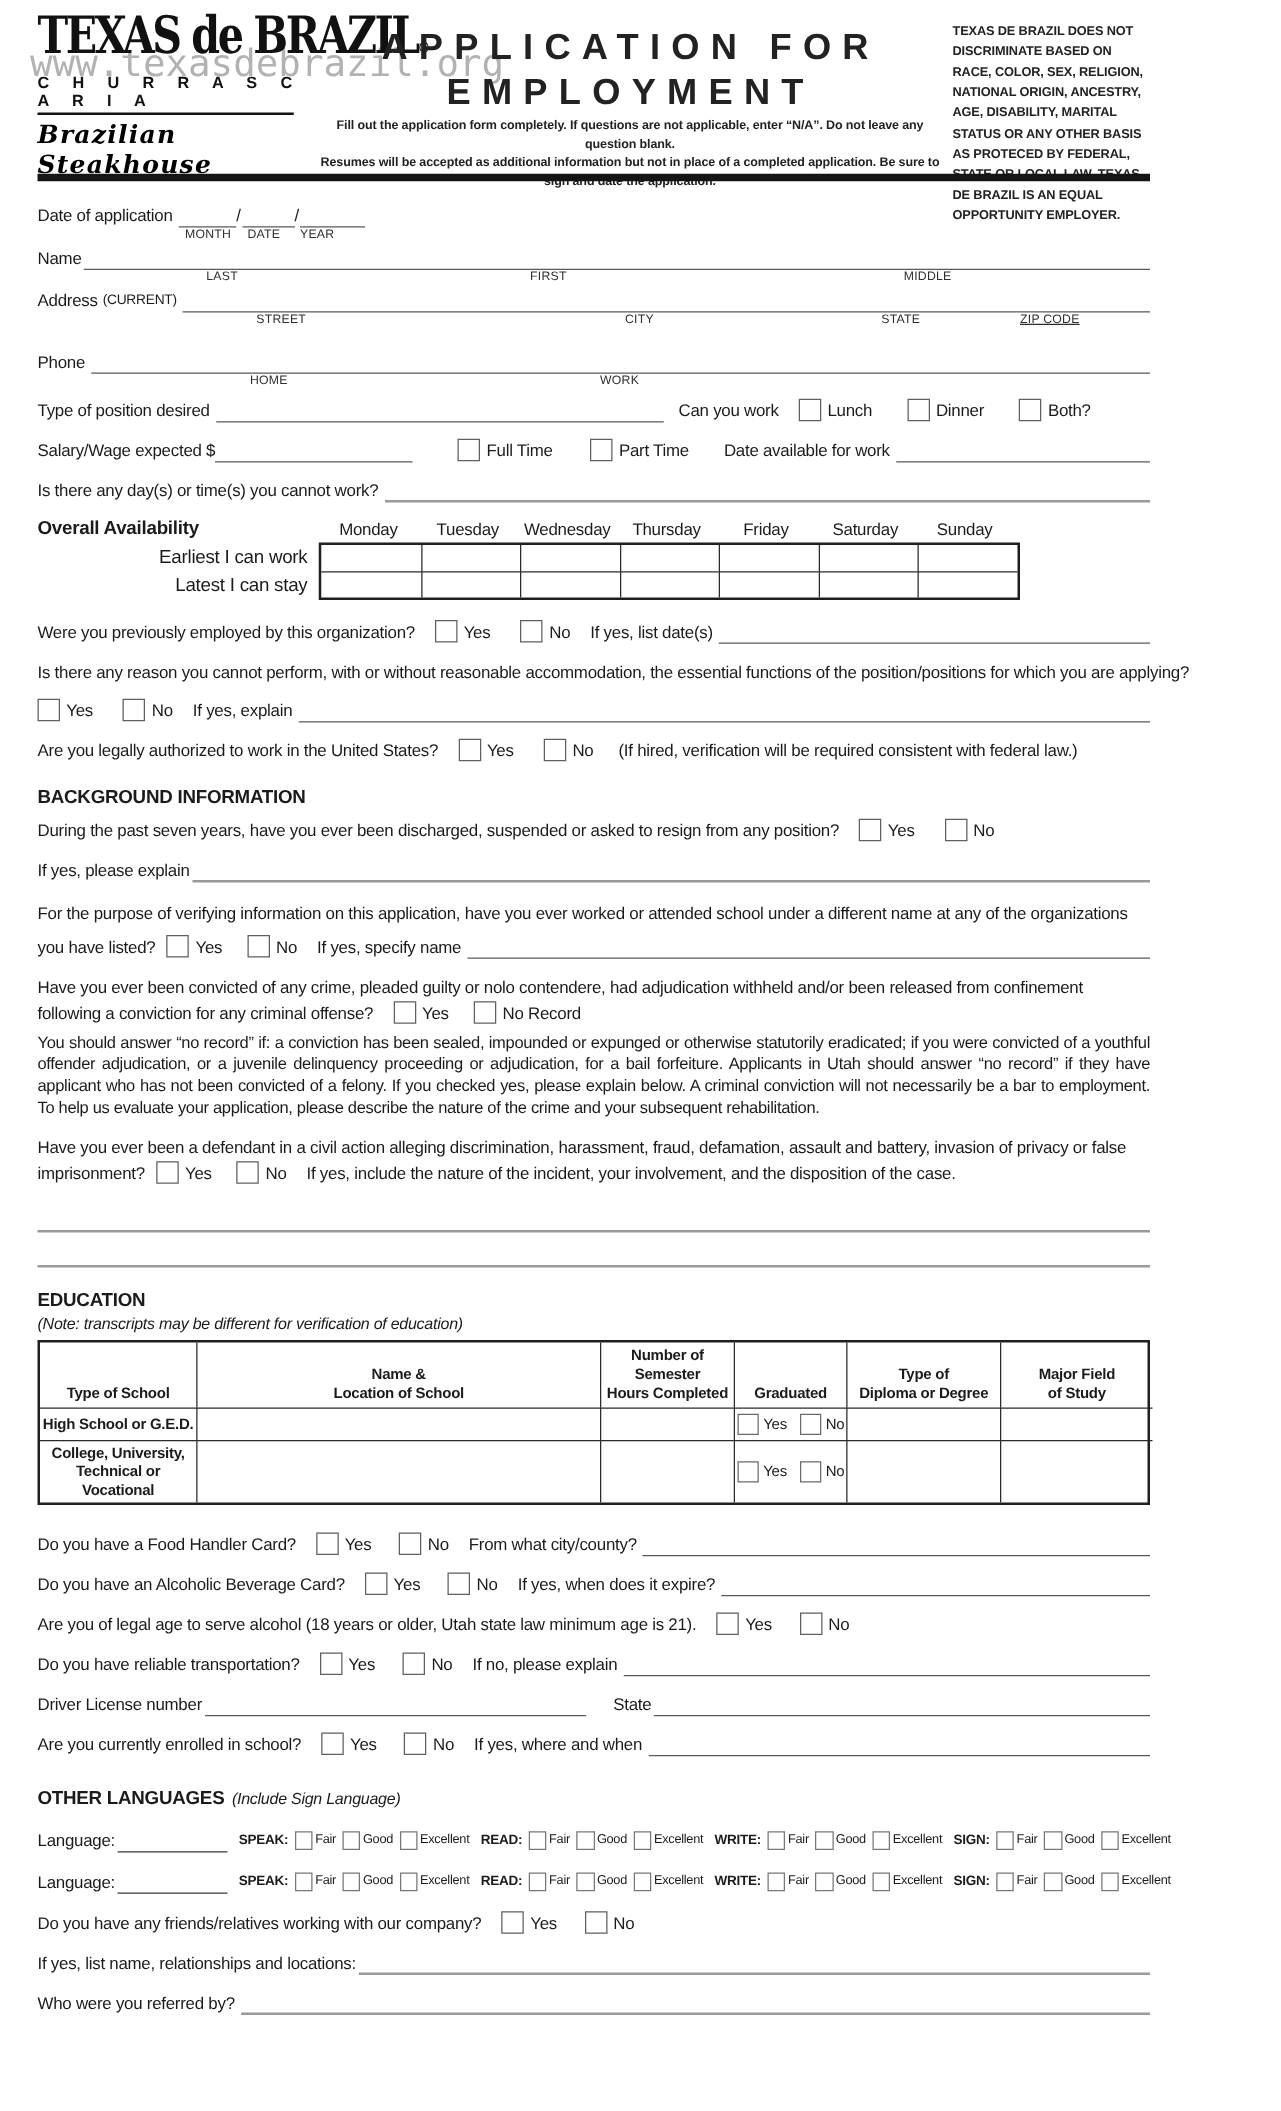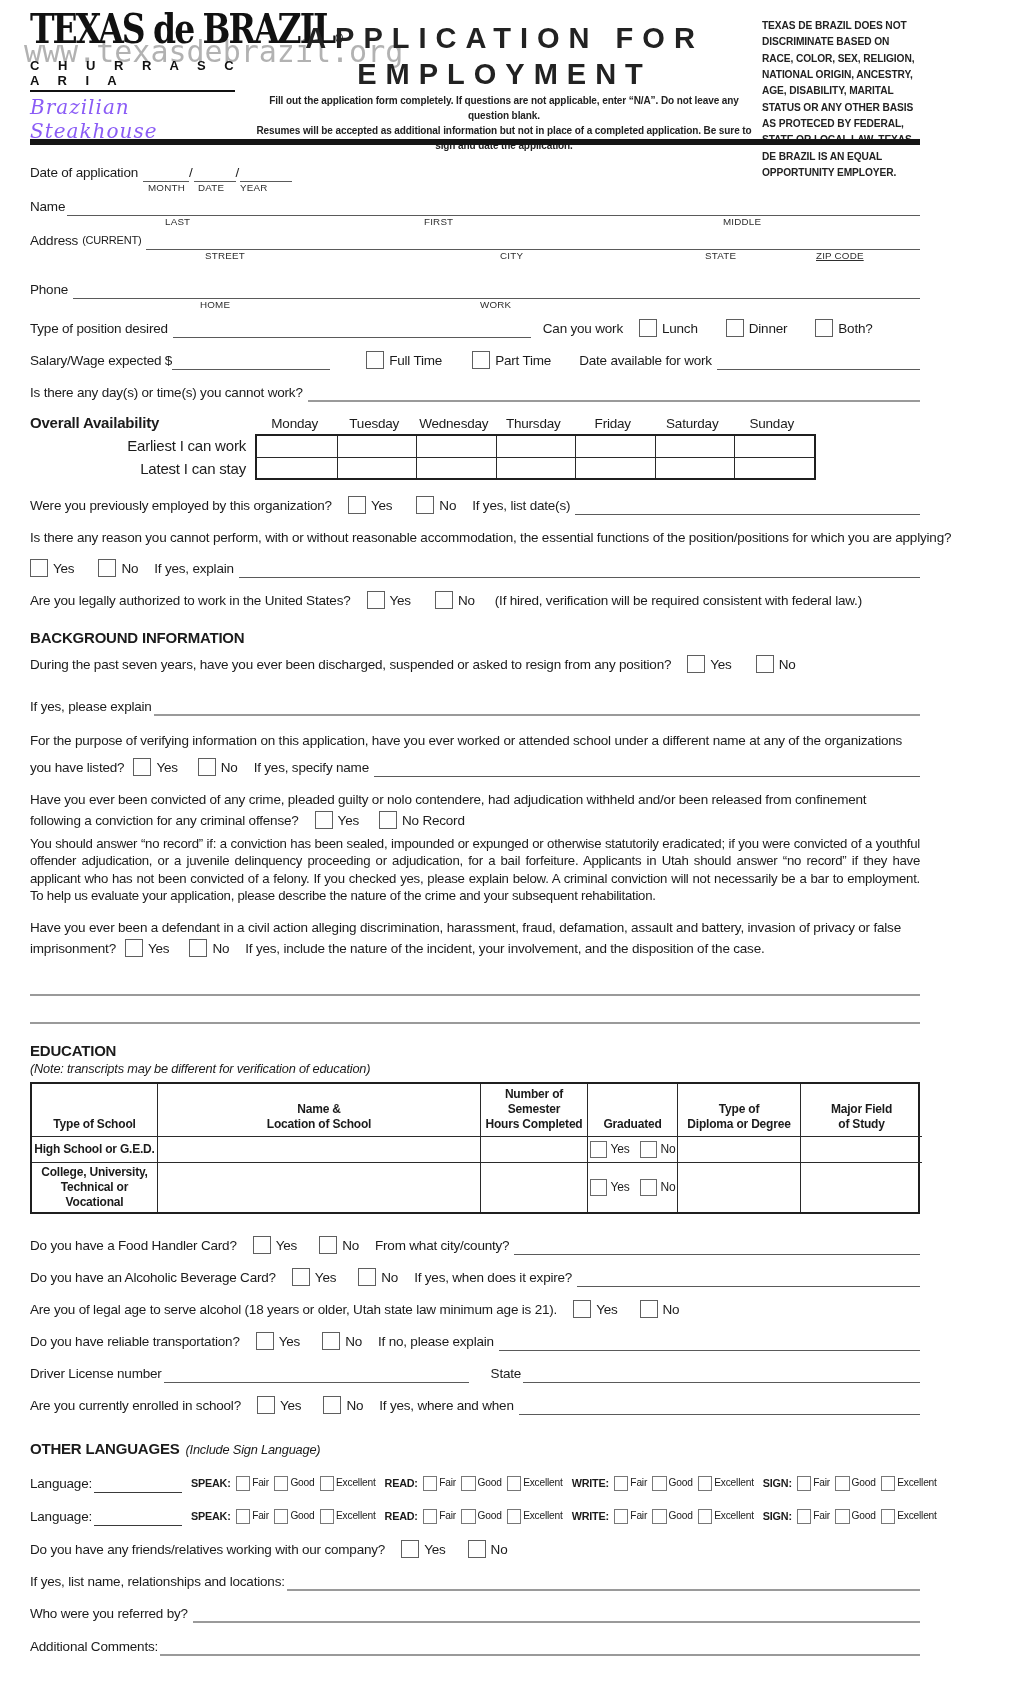--- a/index.html
+++ b/index.html
@@ -10,22 +10,22 @@
   .header { position:relative; height:148px; }
   .watermark { position:absolute; left:24px; top:34px; z-index:1;
                font-family:"DejaVu Sans Mono", monospace; font-size:30px; color:#8a8a8a; opacity:.65;
                letter-spacing:0; white-space:nowrap; }
   .logo { position:absolute; left:30px; top:16px; width:218px; z-index:2; }
   .logo-main { font-family:"DejaVu Serif", serif; font-weight:bold; font-size:33px; line-height:1;
                letter-spacing:-2px; transform:scaleY(1.25); transform-origin:0 100%; white-space:nowrap; color:#111; }
   .logo-reg { font-size:10px; vertical-align:baseline; letter-spacing:0; }
   .logo-sub { margin-top:9px; font-weight:bold; font-size:13px; letter-spacing:7.5px; color:#111; }
   .logo-rule { border-top:2px solid #111; width:205px; margin-top:2px; }
-  .logo-script { margin-top:3px; font-family:"DejaVu Serif", serif; font-style:italic; font-weight:normal;
-                 font-size:20px; letter-spacing:1px; color:#8b5cf6; }
+  .logo-script { margin-top:3px; font-family:"DejaVu Serif", serif; font-style:italic; font-weight:bold;
+                 font-size:20px; letter-spacing:1px; color:#000000; }
   .title { position:absolute; left:252px; top:20px; width:505px; z-index:2; text-align:center;
            font-weight:bold; font-size:29px; letter-spacing:9px; line-height:1.25; color:#222; }
   .instructions { position:absolute; left:248px; top:93px; width:512px; text-align:center;
                   font-weight:bold; font-size:10px; line-height:1.5; letter-spacing:-0.1px; color:#222; }
   .eeo { position:absolute; left:762px; top:18px; width:160px; font-weight:bold; font-size:10.2px;
          line-height:1.6; letter-spacing:-0.1px; color:#222; }
   .hrule { position:absolute; left:30px; width:890px; top:139px; border-top:6px solid #151515; }
 
   
   .content { margin:0 105px 0 30px; font-size:13.5px; letter-spacing:-0.2px; }
@@ -249,21 +249,21 @@
 
     <div class="sect" style="margin-top:19px;">BACKGROUND INFORMATION</div>
 
     <div class="row" style="margin-top:9px;">
       <span class="lbl">During the past seven years, have you ever been discharged, suspended or asked to resign from any position?</span>
       <span class="cb"></span>
       <span>Yes</span>
       <span class="cb" style="margin-left:24px;"></span>
       <span>No</span>
     </div>
-    <div class="row" style="margin-top:23px;">
+    <div class="row" style="margin-top:13px;">
       <span class="lbl">If yes, please explain</span>
       <span class="grayfill" style="margin-left:2px;"></span>
     </div>
 
     <div class="row" style="margin-top:15px;">
       <span class="lbl">For the purpose of verifying information on this application, have you ever worked or attended school under a different name at any of the organizations</span>
     </div>
     <div class="row" style="margin-top:8px;">
       <span class="lbl">you have listed?</span>
       <span class="cb tightL"></span>
@@ -512,19 +512,15 @@
     <div class="row mt">
       <span class="lbl">If yes, list name, relationships and locations:</span>
       <span class="grayfill" style="margin-left:2px;"></span>
     </div>
 
     <div class="row mt">
       <span class="lbl">Who were you referred by?</span>
       <span class="grayfill"></span>
     </div>
 
-    <div class="row" style="margin-top:14px;">
-      <span class="lbl">Additional Comments:</span>
-      <span class="grayfill" style="margin-left:2px;"></span>
-    </div>
 
   </div>
 </div>
 
 </body></html>

